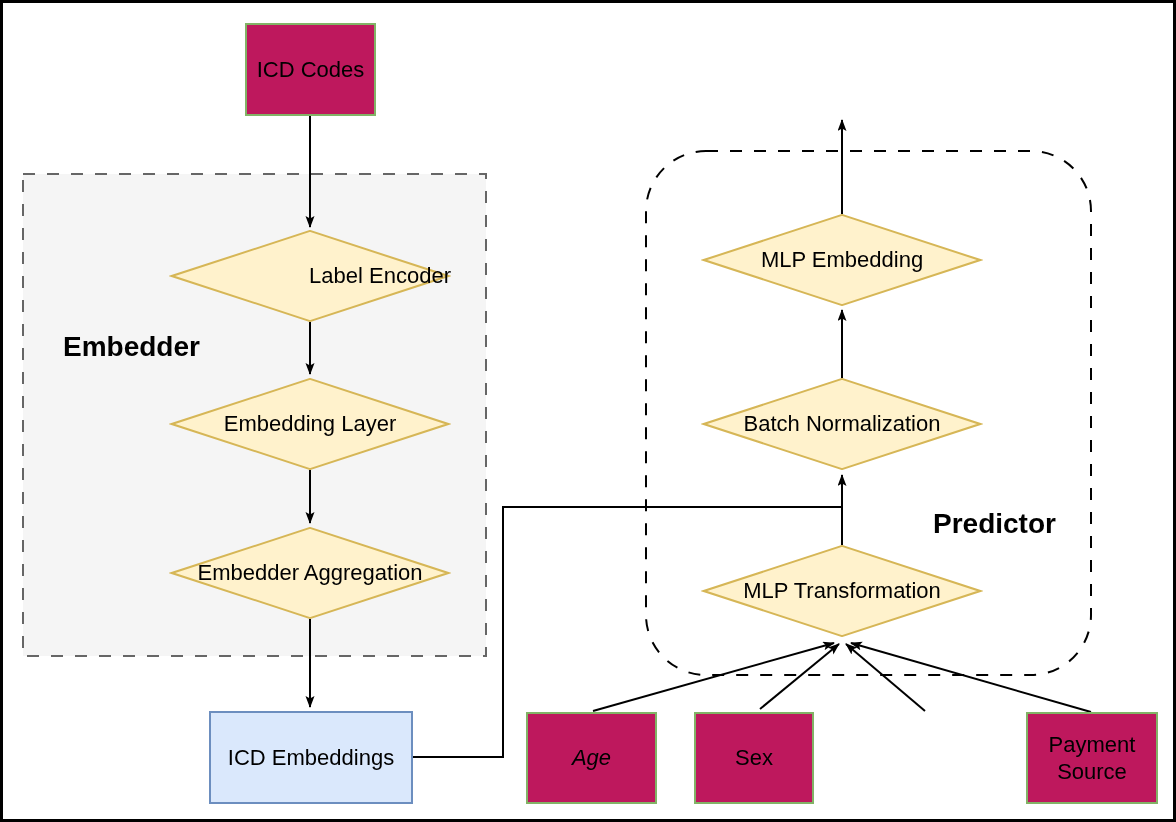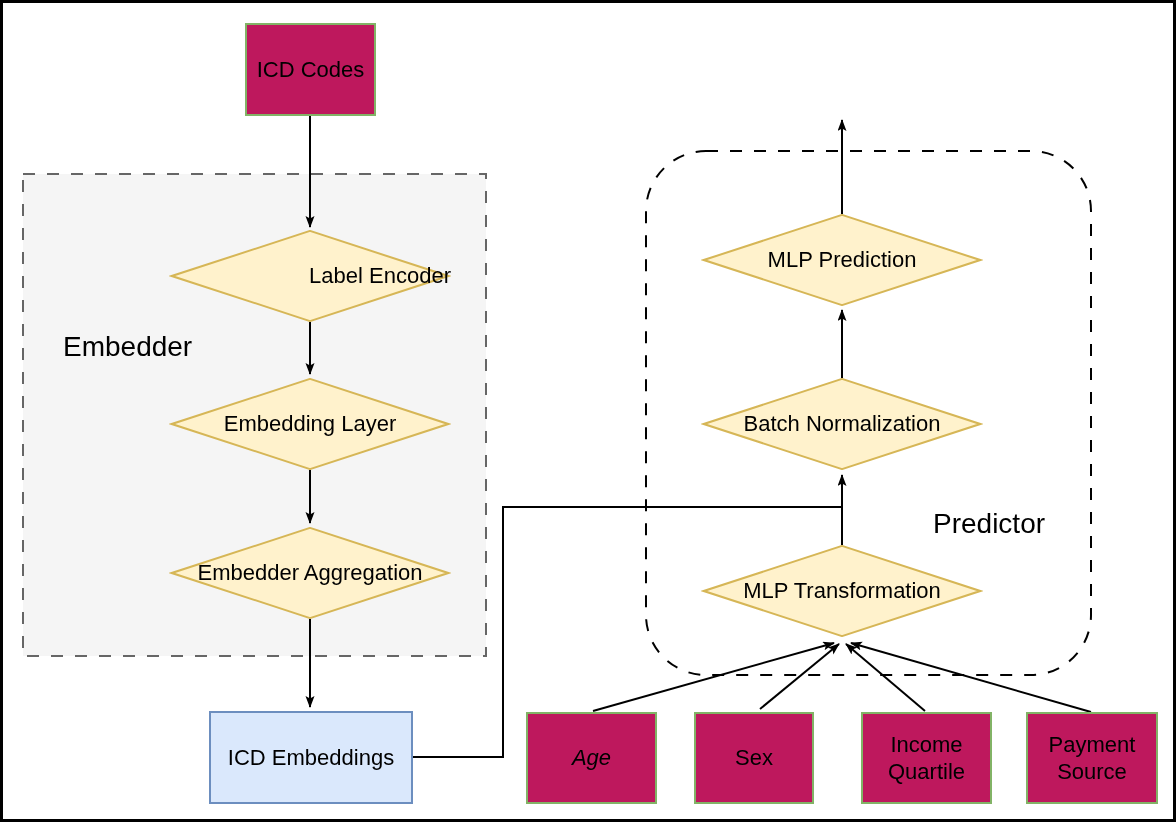--- a/index.html
+++ b/index.html
@@ -42,21 +42,21 @@
     left: 0; top: 0;
     width: 100%; height: 100%;
   }
   .diamond-node span {
     position: relative;
     z-index: 1;
   }
   .group-label {
     position: absolute;
     font-size: 28px;
-    font-weight: normal;
+    font-weight: bold;
     color: #000000;
     white-space: nowrap;
   }
 </style>
 </head>
 <body>
 
 <div id="canvas">
 
   <svg id="wires" viewBox="0 0 1176 822" xmlns="http://www.w3.org/2000/svg">
@@ -100,23 +100,20 @@
   </div>
 
   <div class="node rect-node green-node" style="left:523px; top:709px; width:131px; height:92px;font-style:italic;">
     <span>Age</span>
   </div>
 
   <div class="node rect-node green-node" style="left:691px; top:709px; width:120px; height:92px;">
     <span>Sex</span>
   </div>
 
-  <div class="node rect-node green-node" style="left:858px; top:709px; width:131px; height:92px; padding:0 14px;">
-    <span>Income Quartile</span>
-  </div>
 
   <div class="node rect-node green-node" style="left:1023px; top:709px; width:132px; height:92px; padding:0 22px;">
     <span>Payment Source</span>
   </div>
 
   <div class="node diamond-node" style="left:166px; top:227px; width:282px; height:92px;justify-content:flex-end;">
     <svg viewBox="0 0 100 100" preserveAspectRatio="none">
       <polygon points="50,1 99,50 50,99 1,50" fill="#fff2cc" stroke="#d6b656" stroke-width="2" vector-effect="non-scaling-stroke"></polygon>
     </svg>
     <span>Label Encoder</span>
@@ -133,21 +130,21 @@
     <svg viewBox="0 0 100 100" preserveAspectRatio="none">
       <polygon points="50,1 99,50 50,99 1,50" fill="#fff2cc" stroke="#d6b656" stroke-width="2" vector-effect="non-scaling-stroke"></polygon>
     </svg>
     <span>Embedder Aggregation</span>
   </div>
 
   <div class="node diamond-node" style="left:698px; top:211px; width:282px; height:92px;">
     <svg viewBox="0 0 100 100" preserveAspectRatio="none">
       <polygon points="50,1 99,50 50,99 1,50" fill="#fff2cc" stroke="#d6b656" stroke-width="2" vector-effect="non-scaling-stroke"></polygon>
     </svg>
-    <span>MLP Prediction</span>
+    <span>MLP Embedding</span>
   </div>
 
   <div class="node diamond-node" style="left:698px; top:375px; width:282px; height:92px;text-align:right;">
     <svg viewBox="0 0 100 100" preserveAspectRatio="none">
       <polygon points="50,1 99,50 50,99 1,50" fill="#fff2cc" stroke="#d6b656" stroke-width="2" vector-effect="non-scaling-stroke"></polygon>
     </svg>
     <span>Batch Normalization</span>
   </div>
 
   <div class="node diamond-node" style="left:698px; top:542px; width:282px; height:92px;">

